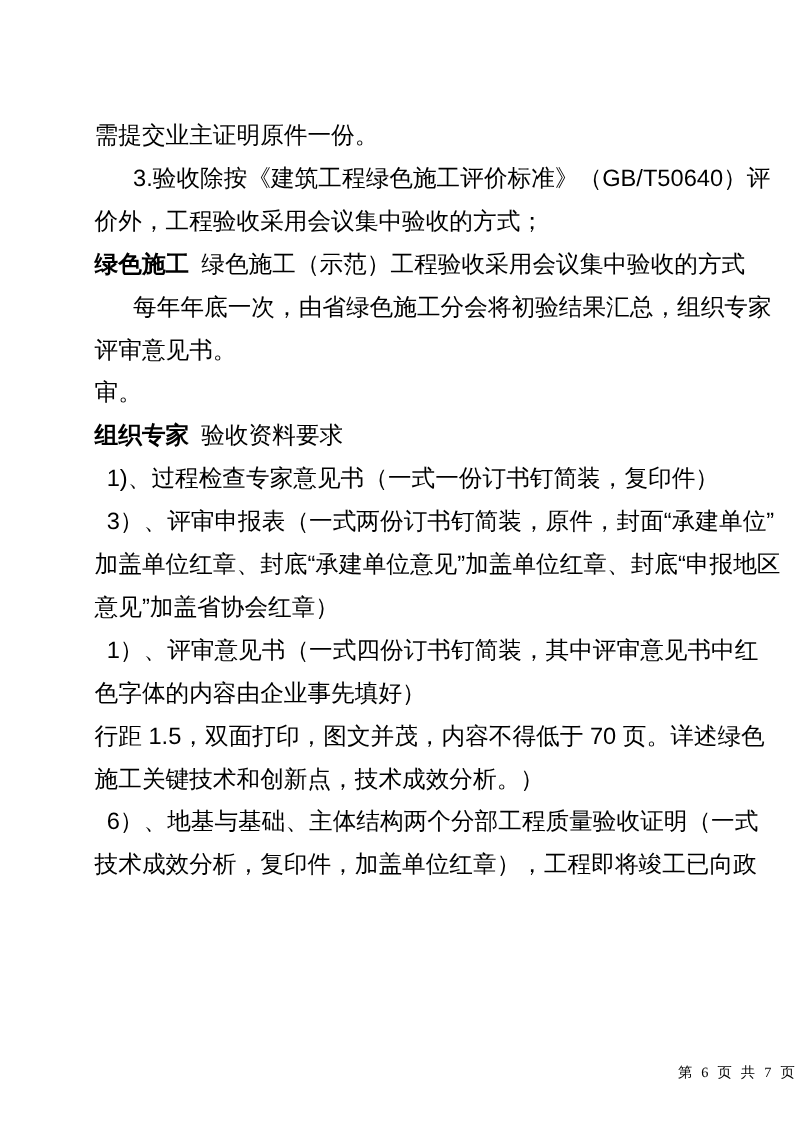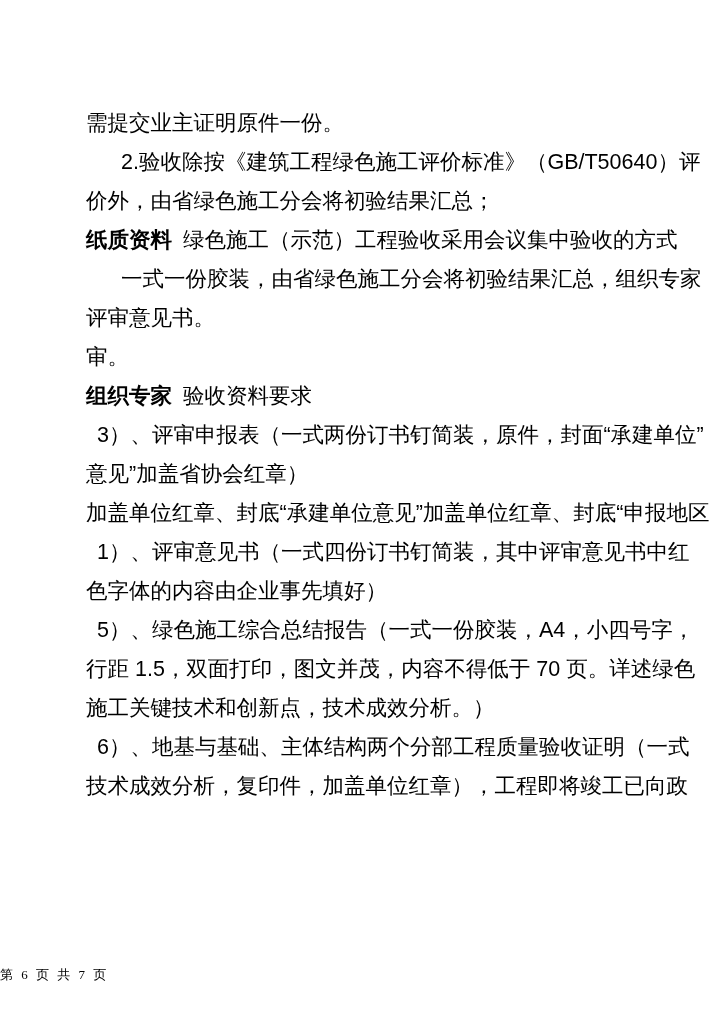--- a/index.html
+++ b/index.html
@@ -36,45 +36,45 @@
   .head {
     font-weight: 700;
     margin-right: 11px;
   }
   .head:empty { display: none; }
   .footer {
     position: absolute;
     top: 942px;
     left: 0;
     width: 100%;
-    text-align: left;
+    text-align: right;
     font-family: "Liberation Serif", serif;
     font-size: 13px;
     letter-spacing: 2.5px;
     color: #000000;
   }
 </style>
 </head>
 <body>
 
 <div class="page">
   <div class="content" id="doc-lines">
       <div class="line indent-none"><span>需提交业主证明原件一份。</span></div>
-      <div class="line indent-para"><span>2.验收除按《建筑工程绿色施工评价标准》（GB/T50640）评</span></div>
-      <div class="line indent-none"><span>价外，由省绿色施工分会将初验结果汇总；</span></div>
-      <div class="line indent-none"><span class="head">纸质资料</span><span>绿色施工（示范）工程验收采用会议集中验收的方式</span></div>
-      <div class="line indent-para"><span>一式一份胶装，由省绿色施工分会将初验结果汇总，组织专家</span></div>
+      <div class="line indent-para"><span>3.验收除按《建筑工程绿色施工评价标准》（GB/T50640）评</span></div>
+      <div class="line indent-none"><span>价外，工程验收采用会议集中验收的方式；</span></div>
+      <div class="line indent-none"><span class="head">绿色施工</span><span>绿色施工（示范）工程验收采用会议集中验收的方式</span></div>
+      <div class="line indent-para"><span>每年年底一次，由省绿色施工分会将初验结果汇总，组织专家</span></div>
       <div class="line indent-none"><span>评审意见书。</span></div>
       <div class="line indent-none"><span>审。</span></div>
       <div class="line indent-none"><span class="head">组织专家</span><span>验收资料要求</span></div>
+      <div class="line indent-list"><span>1)、过程检查专家意见书（一式一份订书钉简装，复印件）</span></div>
       <div class="line indent-list"><span>3）、评审申报表（一式两份订书钉简装，原件，封面“承建单位”</span></div>
+      <div class="line indent-none"><span>加盖单位红章、封底“承建单位意见”加盖单位红章、封底“申报地区</span></div>
       <div class="line indent-none"><span>意见”加盖省协会红章）</span></div>
-      <div class="line indent-none"><span>加盖单位红章、封底“承建单位意见”加盖单位红章、封底“申报地区</span></div>
       <div class="line indent-list"><span>1）、评审意见书（一式四份订书钉简装，其中评审意见书中红</span></div>
       <div class="line indent-none"><span>色字体的内容由企业事先填好）</span></div>
-      <div class="line indent-list"><span>5）、绿色施工综合总结报告（一式一份胶装，A4，小四号字，</span></div>
       <div class="line indent-none"><span>行距 1.5，双面打印，图文并茂，内容不得低于 70 页。详述绿色</span></div>
       <div class="line indent-none"><span>施工关键技术和创新点，技术成效分析。）</span></div>
       <div class="line indent-list"><span>6）、地基与基础、主体结构两个分部工程质量验收证明（一式</span></div>
       <div class="line indent-none"><span>技术成效分析，复印件，加盖单位红章），工程即将竣工已向政</span></div>
     </div>
   <div class="footer">第 6 页 共 7 页</div>
 </div>
 
 </body></html>

